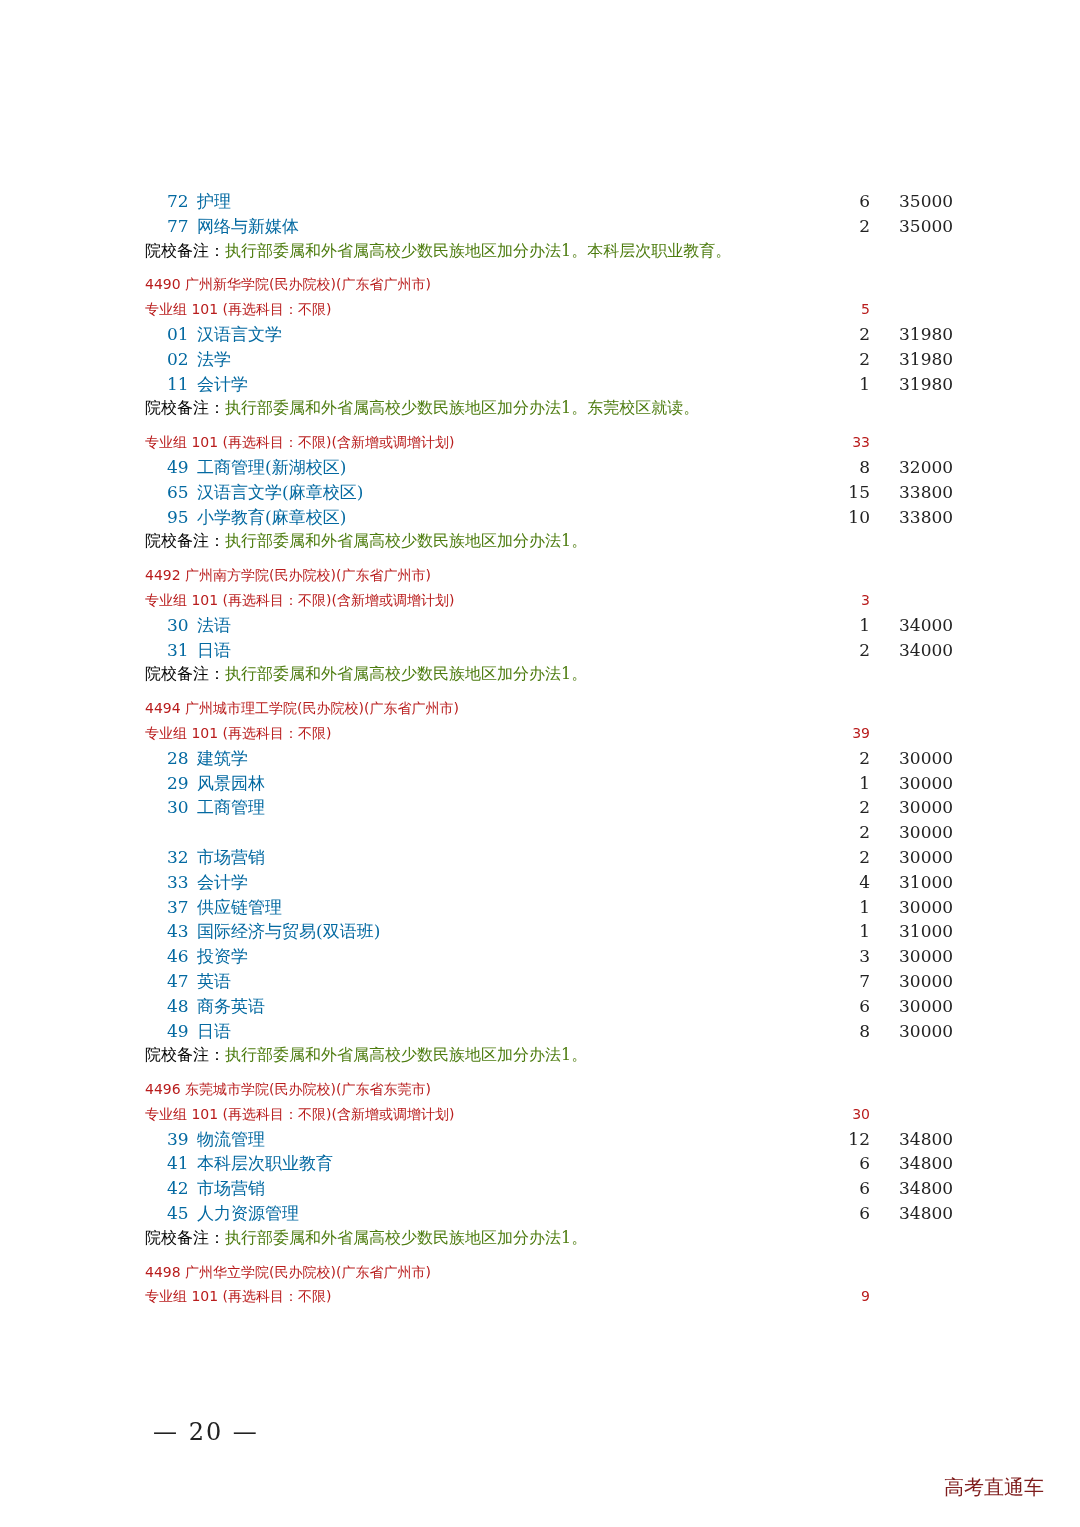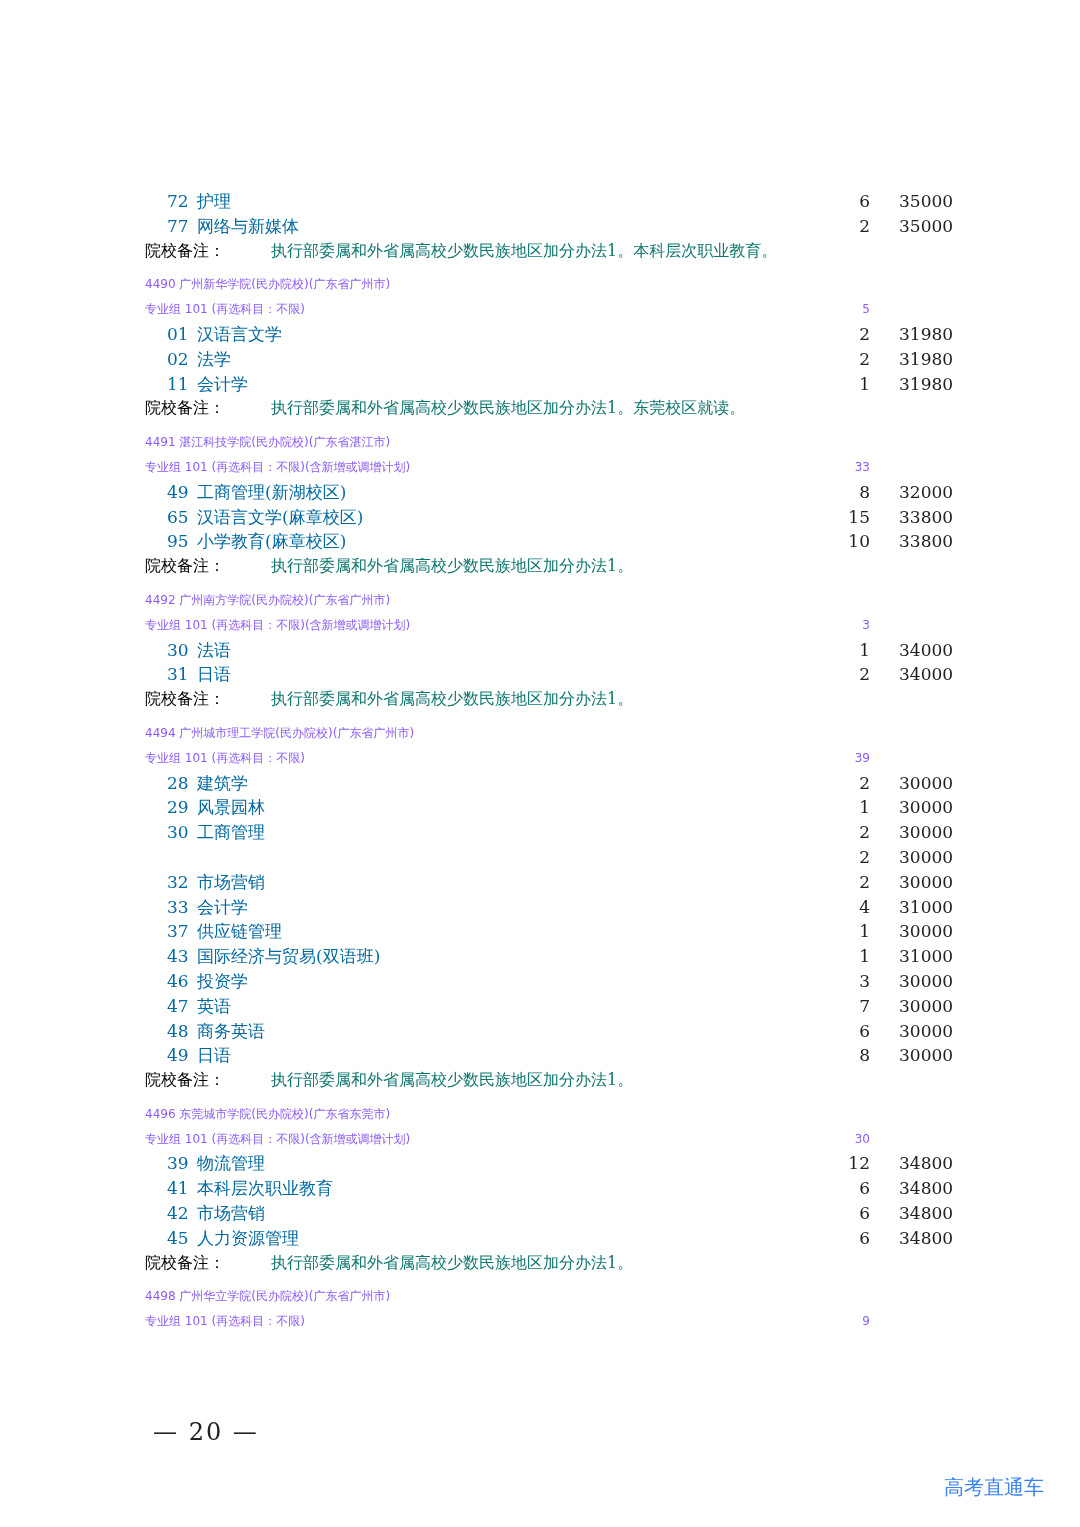--- a/index.html
+++ b/index.html
@@ -5,29 +5,29 @@
     html, body { margin: 0; padding: 0; background: #ffffff; }
     body { width: 1080px; height: 1527px; position: relative; overflow: hidden;
            font-family: "DejaVu Serif", "Liberation Serif", serif; color: #222; }
     .content { position: absolute; left: 145px; top: 189px; width: 830px; }
     .row { position: relative; height: 24.8px; line-height: 24.8px; font-size: 17px; white-space: nowrap; }
     .row .left { position: absolute; left: 0; }
     .row .count { position: absolute; right: 105px; width: 40px; text-align: right; }
     .row .fee { position: absolute; left: 754px; }
     .major .left { left: 22px; color: #0369a1; }
     .major .code { display: inline-block; width: 30px; }
-    .heading { font-family: "DejaVu Sans", "Liberation Sans", sans-serif; font-size: 12px; color: #8b5cf6; }
+    .heading { font-family: "DejaVu Sans", "Liberation Sans", sans-serif; font-size: 14px; color: #b91c1c; }
     .heading .count { font-family: "DejaVu Sans", "Liberation Sans", sans-serif; }
     .note { font-size: 16px; }
     .note .label { font-family: "DejaVu Sans", "Liberation Sans", sans-serif; color: #000000; }
-    .note .text { font-family: "DejaVu Serif", serif; color: #0f766e; margin-left: 46px; }
+    .note .text { font-family: "DejaVu Serif", serif; color: #4d7c0f; }
     .school { margin-top: 9px; }
     .page-number { position: absolute; left: 153px; top: 1418px; font-size: 24px; color: #222;
                    font-family: "DejaVu Serif", "Liberation Serif", serif; letter-spacing: 2px; }
-    .watermark { position: absolute; left: 944px; top: 1474px; font-size: 20px; color: #3b82f6;
+    .watermark { position: absolute; left: 944px; top: 1474px; font-size: 20px; color: #7f1d1d;
                  font-family: Liberation Mono, monospace; }
   </style>
 </head>
 <body>
 
 <div class="content">
 
   <div>
     <div class="row major">
       <span class="left"><span class="code">72</span><span>护理</span></span>
@@ -67,23 +67,20 @@
         <span class="count">1</span>
         <span class="fee">31980</span>
       </div>
     <div class="row note">
         <span class="left"><span class="label">院校备注：</span><span class="text">执行部委属和外省属高校少数民族地区加分办法1。东莞校区就读。</span></span>
       </div>
   </div>
 
   <div class="school">
     <div class="row heading">
-        <span class="left">4491 湛江科技学院(民办院校)(广东省湛江市)</span>
-      </div>
-    <div class="row heading">
       <span class="left">专业组 101 (再选科目：不限)(含新增或调增计划)</span>
       <span class="count">33</span>
     </div>
     <div class="row major">
         <span class="left"><span class="code">49</span><span>工商管理(新湖校区)</span></span>
         <span class="count">8</span>
         <span class="fee">32000</span>
       </div>
     <div class="row major">
         <span class="left"><span class="code">65</span><span>汉语言文学(麻章校区)</span></span>

